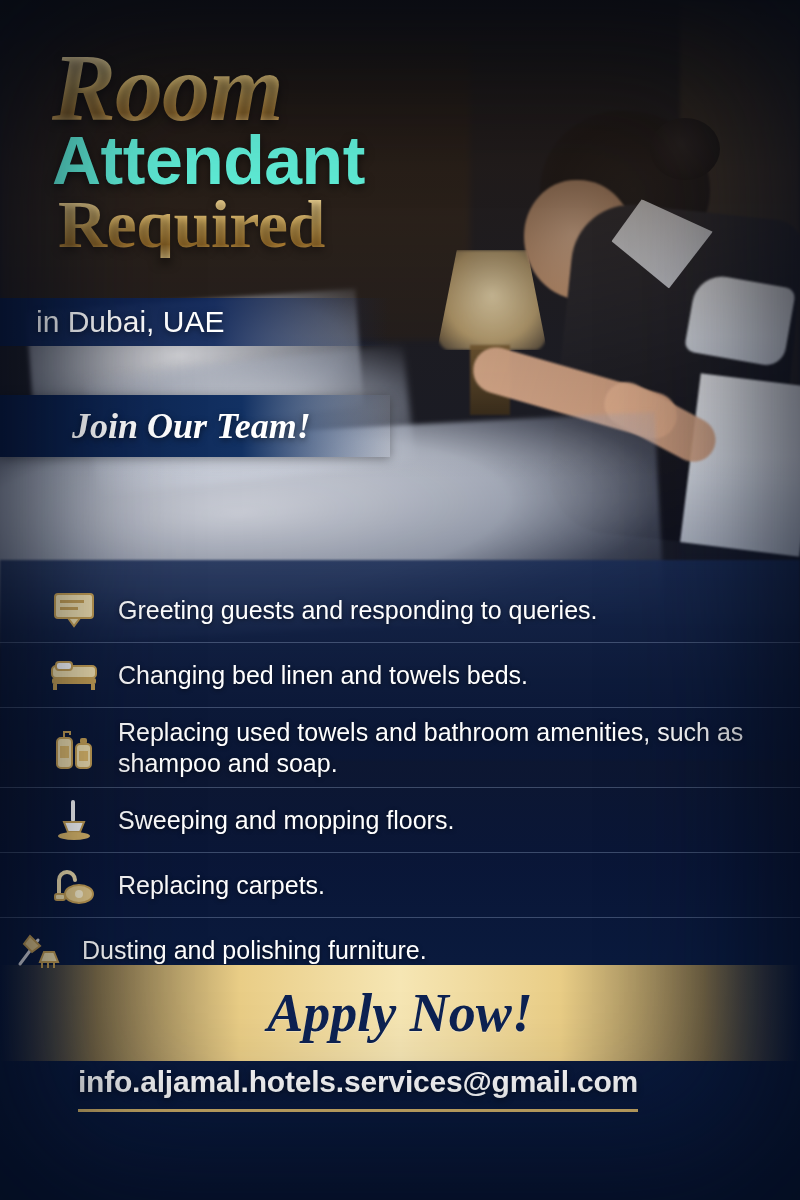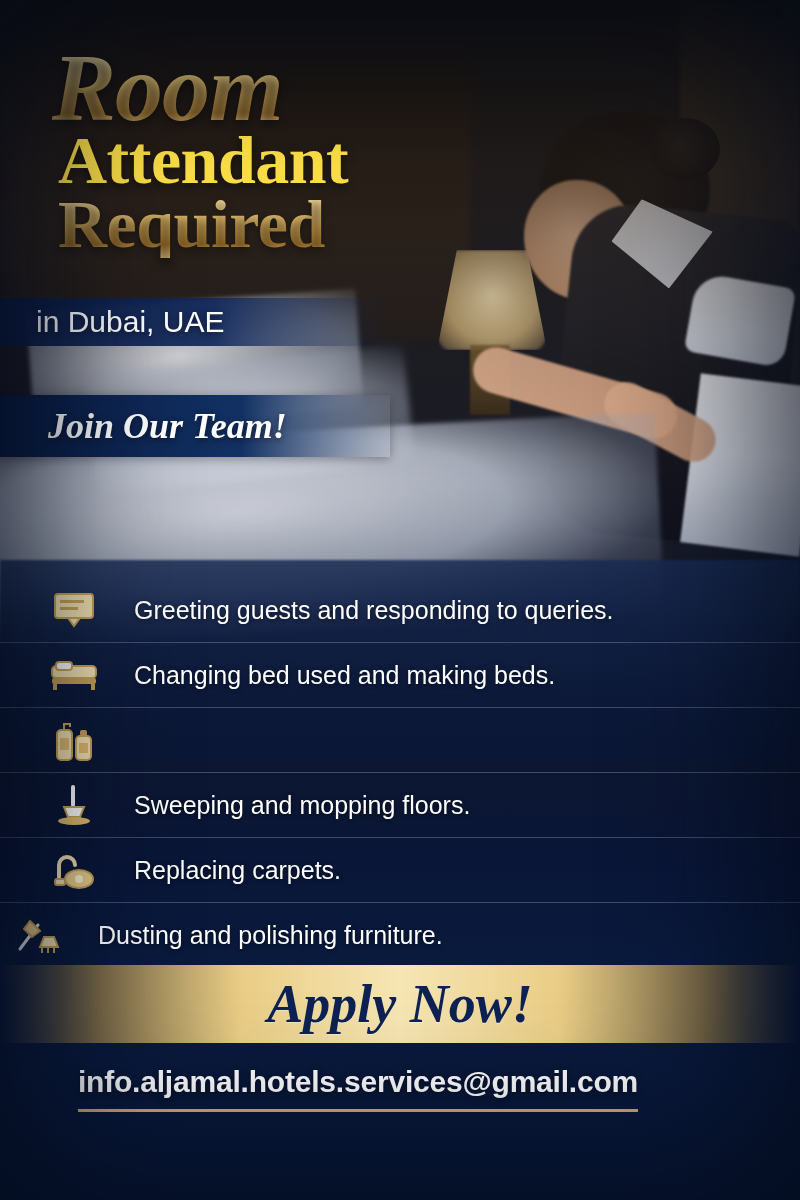--- a/index.html
+++ b/index.html
@@ -172,26 +172,26 @@
     line-height: 0.92;
     letter-spacing: -1px;
     background: linear-gradient(180deg, #fbe9b6 0%, #e3bf6c 45%, #b8873a 78%, #f0d694 100%);
     -webkit-background-clip: text;
     background-clip: text;
     color: transparent;
     text-shadow: 0 3px 10px rgba(0,0,0,0.45);
     margin: 0;
   }
   .h-attendant {
-    font-family: Liberation Serif, serif;
+    font-family: Liberation Sans, sans-serif;
     font-weight: 700;
     font-size: 68px;
     line-height: 1.0;
-    color: #fde047;
-    margin: -6px 0 0 6px;
+    color: #5eead4;
+    margin: -6px 0 0 0;
     text-shadow: 0 3px 10px rgba(0,0,0,0.55);
     letter-spacing: -0.5px;
   }
   .h-required {
     font-family: "Liberation Serif", serif;
     font-weight: 700;
     font-size: 68px;
     line-height: 1.0;
     margin: -4px 0 0 6px;
     letter-spacing: -0.5px;
@@ -233,37 +233,37 @@
     align-items: center;
     z-index: 5;
     box-shadow: 0 2px 10px rgba(0,0,0,0.35);
   }
   .ribbon-text {
     font-family: "Liberation Serif", serif;
     font-style: italic;
     font-weight: 700;
     color: #ffffff;
     font-size: 36px;
-    padding-left: 48px;
+    padding-left: 72px;
     text-shadow: 0 2px 6px rgba(0,0,0,0.5);
   }
 
   
   .duties {
     position: absolute;
     left: 0;
     top: 570px;
     width: 800px;
     z-index: 6;
     padding-top: 8px;
   }
   .duty {
     display: flex;
     align-items: center;
-    gap: 34px;
+    gap: 18px;
     padding: 9px 40px 9px 48px;
     border-bottom: 1px solid rgba(175,195,230,0.30);
     min-height: 44px;
   }
   .duty:last-child { border-bottom: none; padding-left: 12px; }
   .duty-icon {
     flex: 0 0 auto;
     width: 52px;
     height: 46px;
     display: flex;
@@ -276,21 +276,21 @@
     line-height: 1.22;
     text-shadow: 0 1px 4px rgba(0,0,0,0.5);
   }
 
   
   .apply-bar {
     position: absolute;
     left: 0;
     top: 965px;
     width: 800px;
-    height: 78px;
+    height: 96px;
     background:
       linear-gradient(90deg, rgba(196,150,60,0.0) 0%, rgba(208,166,76,0.55) 12%, #e9cd86 30%, #f6e6b4 50%, #e9cd86 70%, rgba(208,166,76,0.55) 88%, rgba(196,150,60,0.0) 100%);
     display: flex;
     align-items: center;
     justify-content: center;
     z-index: 6;
   }
   .apply-text {
     font-family: "Liberation Serif", serif;
     font-style: italic;
@@ -382,34 +382,35 @@
     <div class="duty">
       <span class="duty-icon">
         <svg width="48" height="34" viewBox="0 0 48 34" aria-hidden="true">
           <rect x="2" y="8" width="44" height="12" rx="4" fill="#f3e2b0" stroke="#c8a255" stroke-width="2"></rect>
           <rect x="6" y="4" width="16" height="8" rx="3" fill="#ffffff" stroke="#c8a255" stroke-width="2"></rect>
           <rect x="2" y="20" width="44" height="6" rx="2" fill="#c8a255"></rect>
           <rect x="3" y="26" width="4" height="6" fill="#c8a255"></rect>
           <rect x="41" y="26" width="4" height="6" fill="#c8a255"></rect>
         </svg>
       </span>
-      <span class="duty-text">Changing bed used and making beds.</span>
+      <span class="duty-text">Changing bed linen and towels beds.</span>
     </div>
 
     <div class="duty">
       <span class="duty-icon">
         <svg width="44" height="48" viewBox="0 0 44 48" aria-hidden="true">
           <rect x="5" y="14" width="15" height="30" rx="4" fill="#f3e2b0" stroke="#c8a255" stroke-width="2"></rect>
           <rect x="8" y="22" width="9" height="12" fill="#e0bb6b"></rect>
           <path d="M12 14 V8 h6 v3" fill="none" stroke="#c8a255" stroke-width="2"></path>
           <rect x="24" y="20" width="15" height="24" rx="4" fill="#f3e2b0" stroke="#c8a255" stroke-width="2"></rect>
           <rect x="27" y="27" width="9" height="10" fill="#e0bb6b"></rect>
           <rect x="28" y="14" width="7" height="6" rx="2" fill="#c8a255"></rect>
         </svg>
       </span>
+      <span class="duty-text">Replacing used towels and bathroom amenities, such as shampoo and soap.</span>
     </div>
 
     <div class="duty">
       <span class="duty-icon">
         <svg width="40" height="44" viewBox="0 0 40 44" aria-hidden="true">
           <rect x="17" y="2" width="4" height="22" rx="2" fill="#ffffff"></rect>
           <path d="M10 24 h20 l-4 10 h-12 z" fill="#ffffff" stroke="#c8a255" stroke-width="2"></path>
           <ellipse cx="20" cy="38" rx="16" ry="4" fill="#e0bb6b"></ellipse>
         </svg>
       </span>

